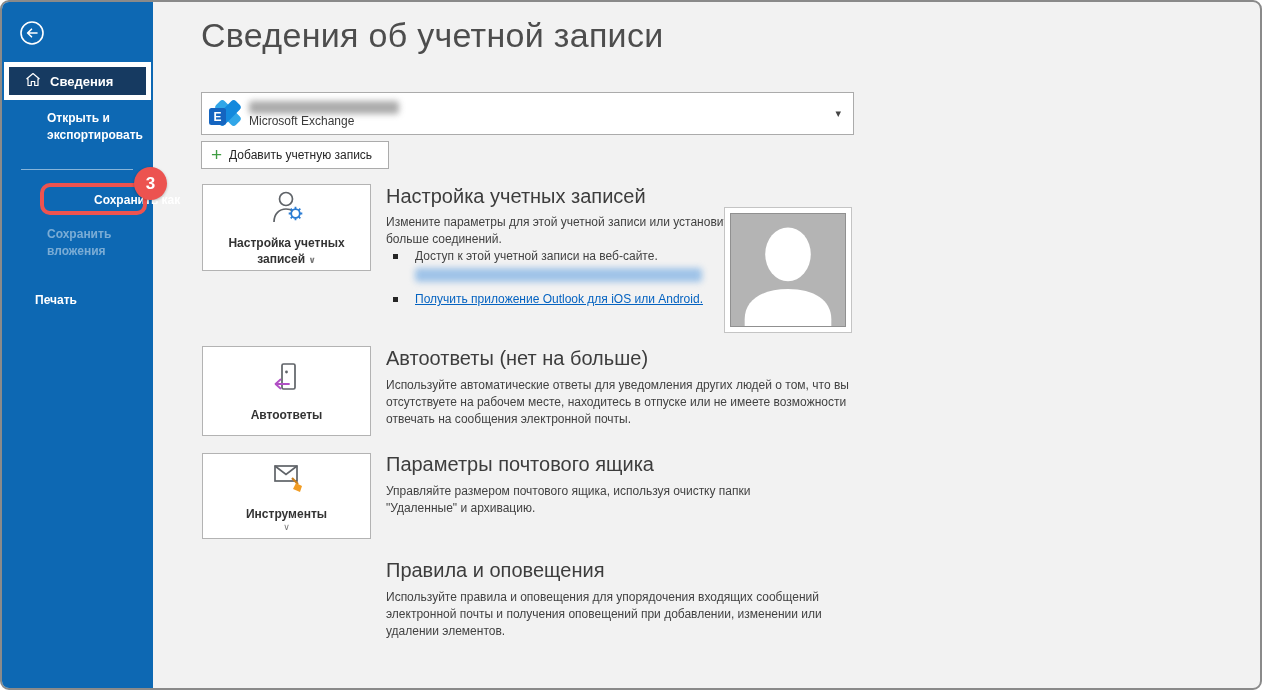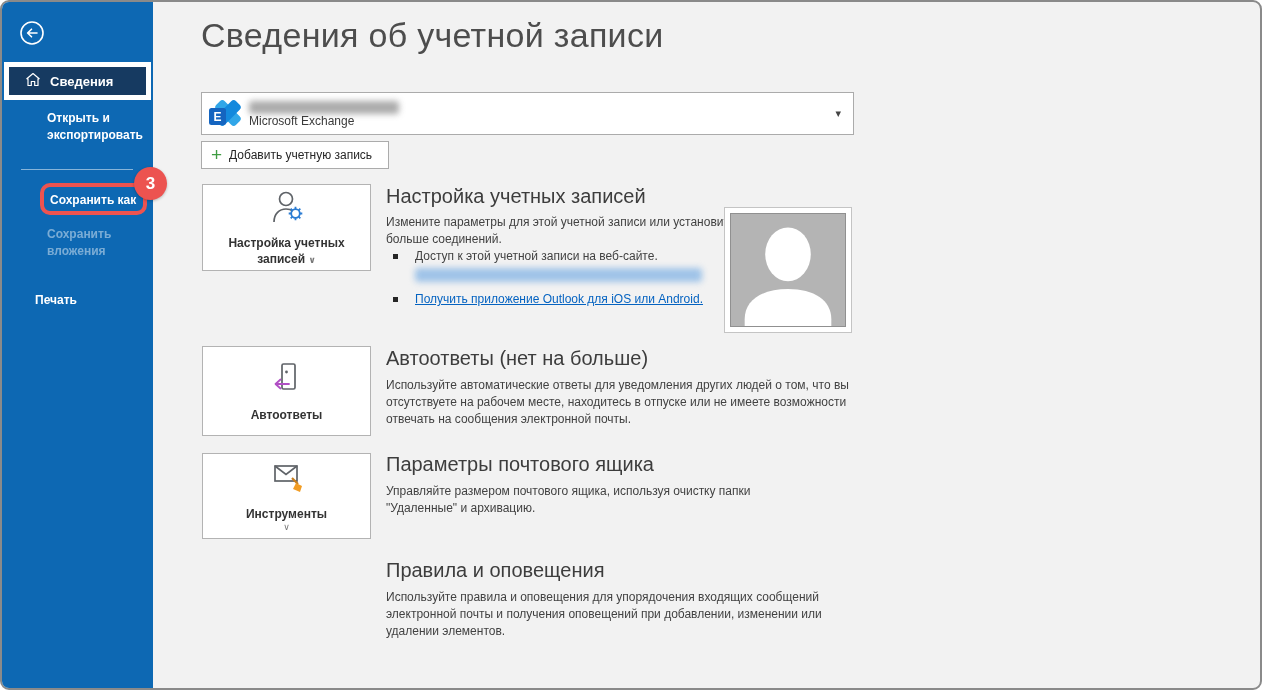--- a/index.html
+++ b/index.html
@@ -27,21 +27,21 @@
     left:2px; top:60px; width:147px; height:38px;
     background:#163a61; border:5px solid #ffffff;
     display:flex; align-items:center; gap:9px; padding-left:16px;
     font-size:13px;
   }
   .nav-open-export { top:108px; padding-left:45px; width:150px; }
   .nav-divider {
     position:absolute; left:19px; top:167px; width:112px; height:1px;
     background:rgba(255,255,255,0.5);
   }
-  .nav-save-as { top:190px; padding-left:48px; }
+  .nav-save-as { top:190px; padding-left:48px;margin-left:44px; }
   .nav-save-att { top:224px; padding-left:45px; color:rgba(255,255,255,0.45); cursor:default; }
   .nav-print { top:290px; padding-left:33px; }
   
   .anno-rect {
     position:absolute; left:38px; top:181px; width:107px; height:32px;
     border:4px solid #ec5350; border-radius:10px; pointer-events:none;
   }
   .anno-badge {
     position:absolute; left:132px; top:165px; width:33px; height:33px;
     background:#ec5350; border-radius:50%;

